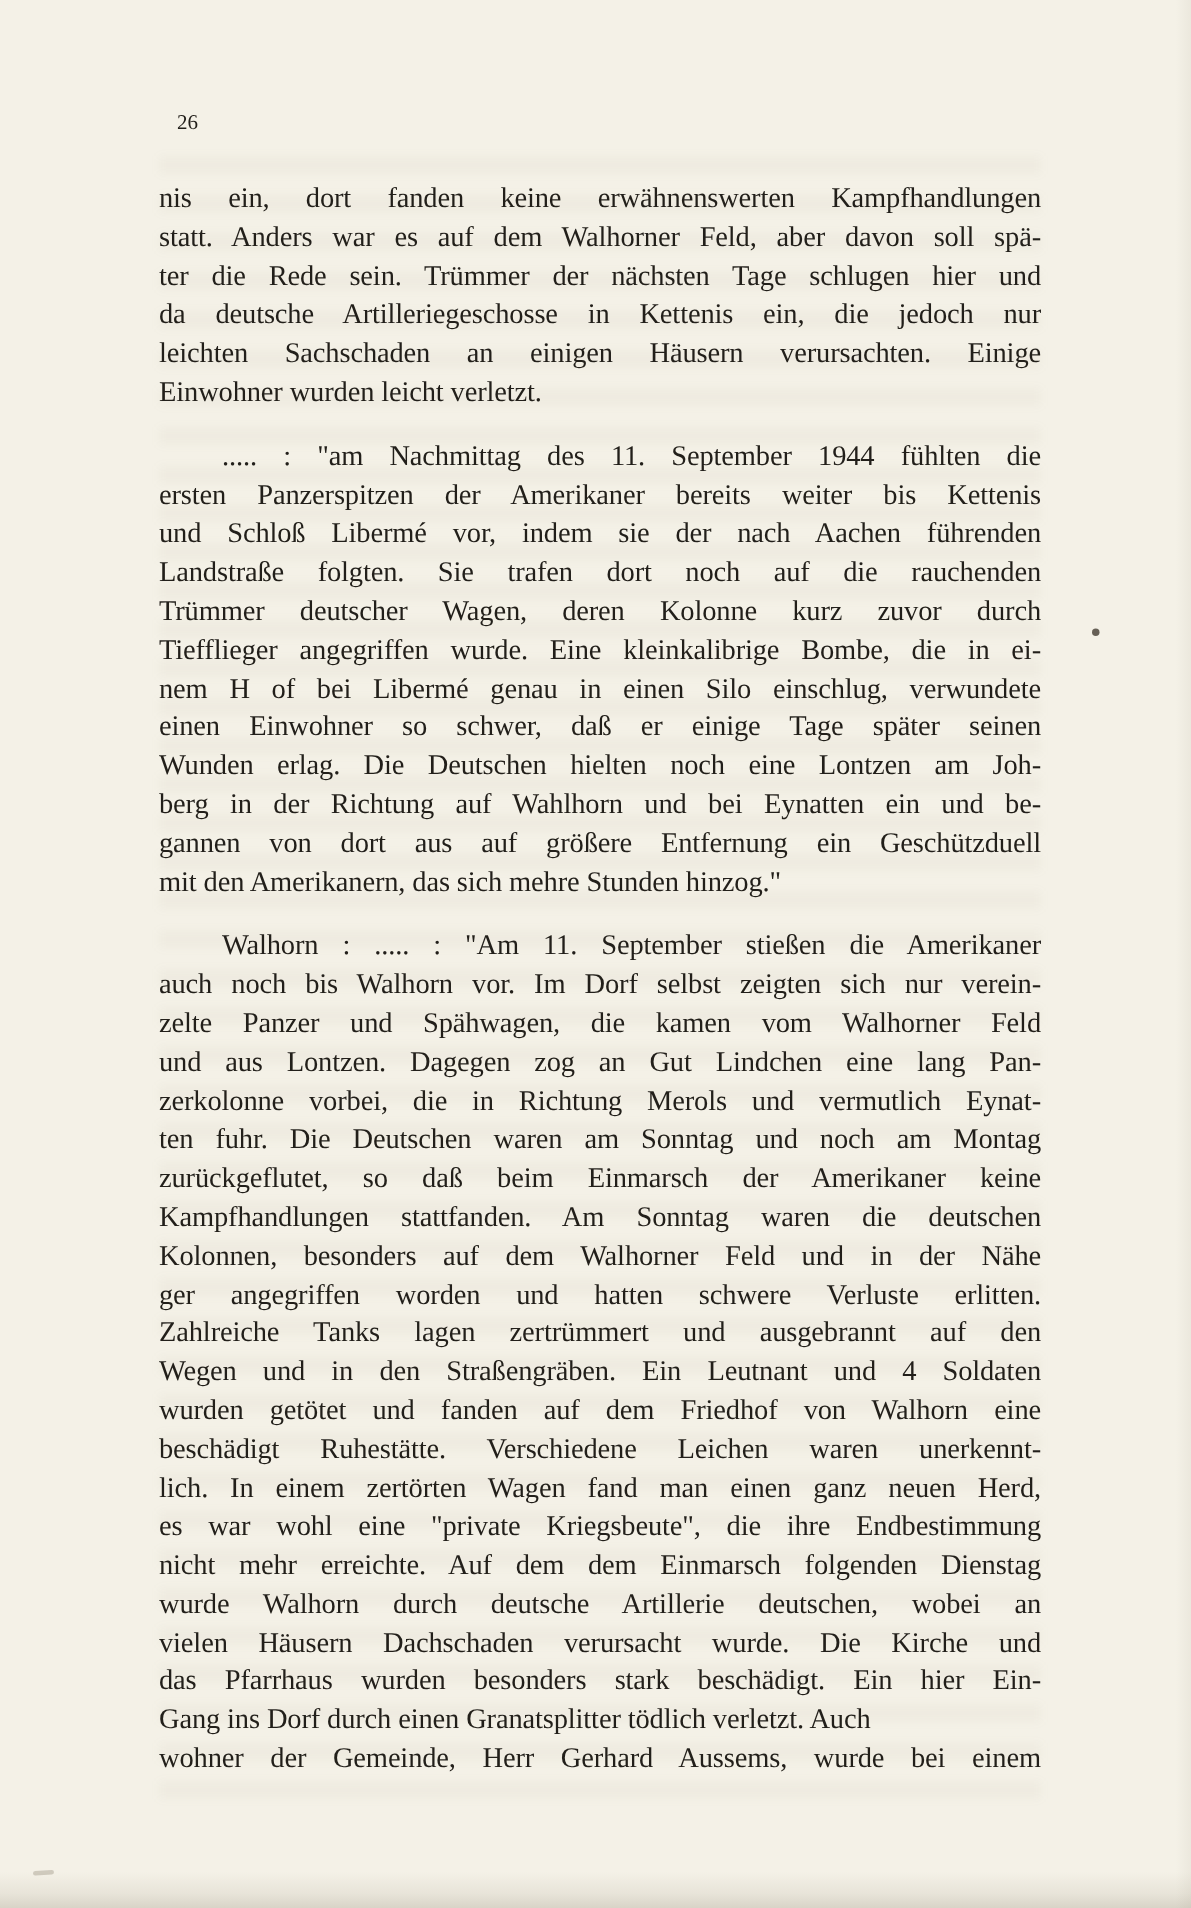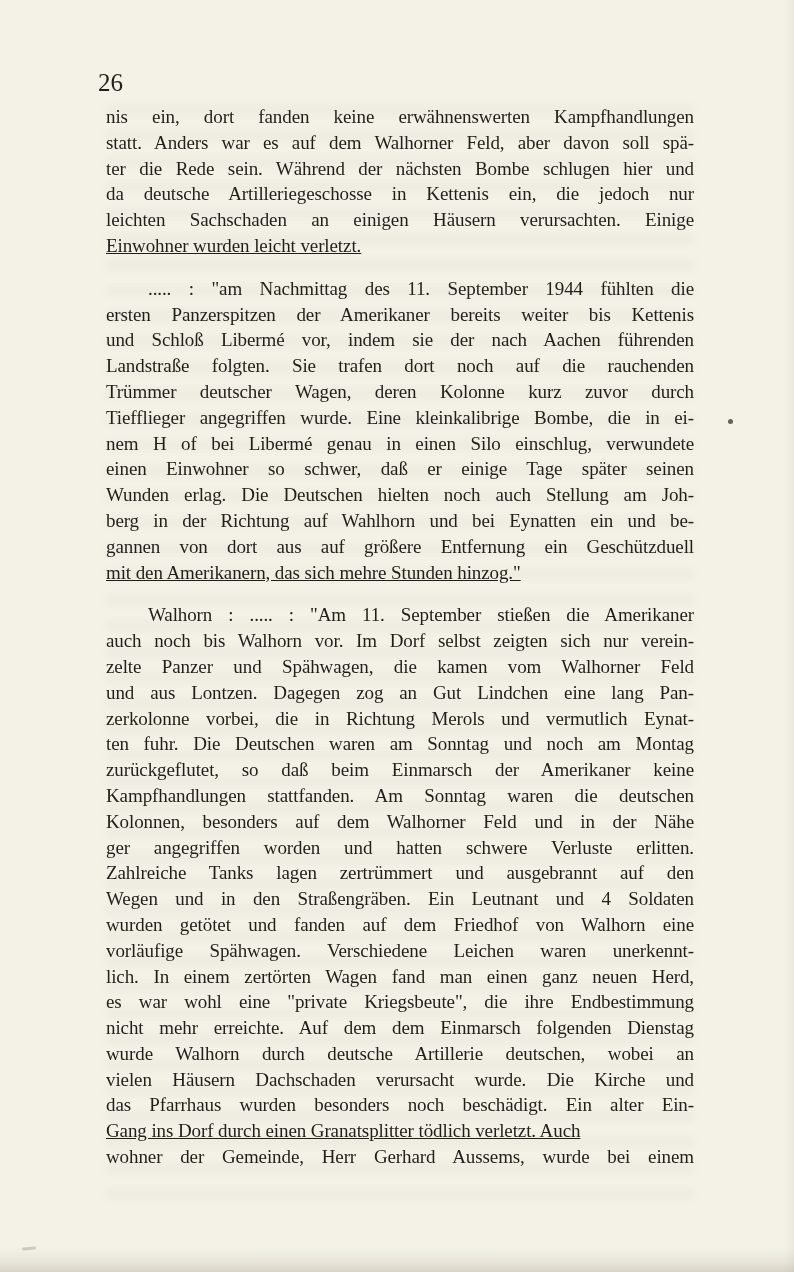--- a/index.html
+++ b/index.html
@@ -17,48 +17,47 @@
     background-color: var(--paper, #f4f1e7);
     font-family: "Liberation Serif", "DejaVu Serif", serif;
     color: var(--ink, #221f1a);
   }
   .page {
     position: absolute;
     inset: 0;
   }
   .page-number {
     position: absolute;
-    left: 98px;
+    left: 118px;
     top: 70px;
-    font-size: 25px;
+    font-size: 14px;
     line-height: 25px;
     color: var(--ink, #221f1a);
   }
   .text-block {
     position: absolute;
     left: 106px;
     top: 104px;
     width: 588px;
   }
   .para {
-    margin: 0 0 17px 0;
+    margin: 16px 0 17px 0;
   }
   .line {
     font-size: 19px;
     line-height: 25.8px;
     height: 25.8px;
     overflow: hidden;
     letter-spacing: -0.1px;
     text-align: justify;
     text-align-last: justify;
     color: var(--ink, #221f1a);
   }
   .line.last {
     text-align-last: left;
-    text-decoration: underline;
   }
   .para.indent .line.first {
     padding-left: 42px;
   }
   
   .show-through {
     position: absolute;
     left: 106px;
     top: 104px;
     width: 588px;
@@ -124,60 +123,60 @@
 
 <main class="page">
   <div class="show-through"></div>
 
   <div class="page-number">26</div>
 
   <section class="text-block">
       <div class="para">
         <div class="line first">nis ein, dort fanden keine erwähnenswerten Kampfhandlungen</div>
         <div class="line">statt. Anders war es auf dem Walhorner Feld, aber davon soll spä-</div>
-        <div class="line">ter die Rede sein. Während der nächsten Bombe schlugen hier und</div>
+        <div class="line">ter die Rede sein. Trümmer der nächsten Tage schlugen hier und</div>
         <div class="line">da deutsche Artilleriegeschosse in Kettenis ein, die jedoch nur</div>
         <div class="line">leichten Sachschaden an einigen Häusern verursachten. Einige</div>
         <div class="line last">Einwohner wurden leicht verletzt.</div>
       </div>
       <div class="para indent">
         <div class="line first">..... : "am Nachmittag des 11. September 1944 fühlten die</div>
         <div class="line">ersten Panzerspitzen der Amerikaner bereits weiter bis Kettenis</div>
         <div class="line">und Schloß Libermé vor, indem sie der nach Aachen führenden</div>
         <div class="line">Landstraße folgten. Sie trafen dort noch auf die rauchenden</div>
         <div class="line">Trümmer deutscher Wagen, deren Kolonne kurz zuvor durch</div>
         <div class="line">Tiefflieger angegriffen wurde. Eine kleinkalibrige Bombe, die in ei-</div>
         <div class="line">nem H of bei Libermé genau in einen Silo einschlug, verwundete</div>
         <div class="line">einen Einwohner so schwer, daß er einige Tage später seinen</div>
-        <div class="line">Wunden erlag. Die Deutschen hielten noch auch Stellung am Joh-</div>
+        <div class="line">Wunden erlag. Die Deutschen hielten noch eine Lontzen am Joh-</div>
         <div class="line">berg in der Richtung auf Wahlhorn und bei Eynatten ein und be-</div>
         <div class="line">gannen von dort aus auf größere Entfernung ein Geschützduell</div>
         <div class="line last">mit den Amerikanern, das sich mehre Stunden hinzog."</div>
       </div>
       <div class="para indent">
         <div class="line first">Walhorn : ..... : "Am 11. September stießen die Amerikaner</div>
         <div class="line">auch noch bis Walhorn vor. Im Dorf selbst zeigten sich nur verein-</div>
         <div class="line">zelte Panzer und Spähwagen, die kamen vom Walhorner Feld</div>
         <div class="line">und aus Lontzen. Dagegen zog an Gut Lindchen eine lang Pan-</div>
         <div class="line">zerkolonne vorbei, die in Richtung Merols und vermutlich Eynat-</div>
         <div class="line">ten fuhr. Die Deutschen waren am Sonntag und noch am Montag</div>
         <div class="line">zurückgeflutet, so daß beim Einmarsch der Amerikaner keine</div>
         <div class="line">Kampfhandlungen stattfanden. Am Sonntag waren die deutschen</div>
         <div class="line">Kolonnen, besonders auf dem Walhorner Feld und in der Nähe</div>
         <div class="line">ger angegriffen worden und hatten schwere Verluste erlitten.</div>
         <div class="line">Zahlreiche Tanks lagen zertrümmert und ausgebrannt auf den</div>
         <div class="line">Wegen und in den Straßengräben. Ein Leutnant und 4 Soldaten</div>
         <div class="line">wurden getötet und fanden auf dem Friedhof von Walhorn eine</div>
-        <div class="line">vorläufige Spähwagen. Verschiedene Leichen waren unerkennt-</div>
+        <div class="line">beschädigt Ruhestätte. Verschiedene Leichen waren unerkennt-</div>
         <div class="line">lich. In einem zertörten Wagen fand man einen ganz neuen Herd,</div>
         <div class="line">es war wohl eine "private Kriegsbeute", die ihre Endbestimmung</div>
         <div class="line">nicht mehr erreichte. Auf dem dem Einmarsch folgenden Dienstag</div>
         <div class="line">wurde Walhorn durch deutsche Artillerie deutschen, wobei an</div>
         <div class="line">vielen Häusern Dachschaden verursacht wurde. Die Kirche und</div>
-        <div class="line">das Pfarrhaus wurden besonders noch beschädigt. Ein alter Ein-</div>
+        <div class="line">das Pfarrhaus wurden besonders stark beschädigt. Ein hier Ein-</div>
         <div class="line last">Gang ins Dorf durch einen Granatsplitter tödlich verletzt. Auch</div>
         <div class="line">wohner der Gemeinde, Herr Gerhard Aussems, wurde bei einem</div>
       </div>
     </section>
 
   <div class="artifact-dot"></div>
   <div class="artifact-smudge"></div>
   <div class="edge-shadow-bottom"></div>
   <div class="edge-shadow-right"></div>
 </main>

